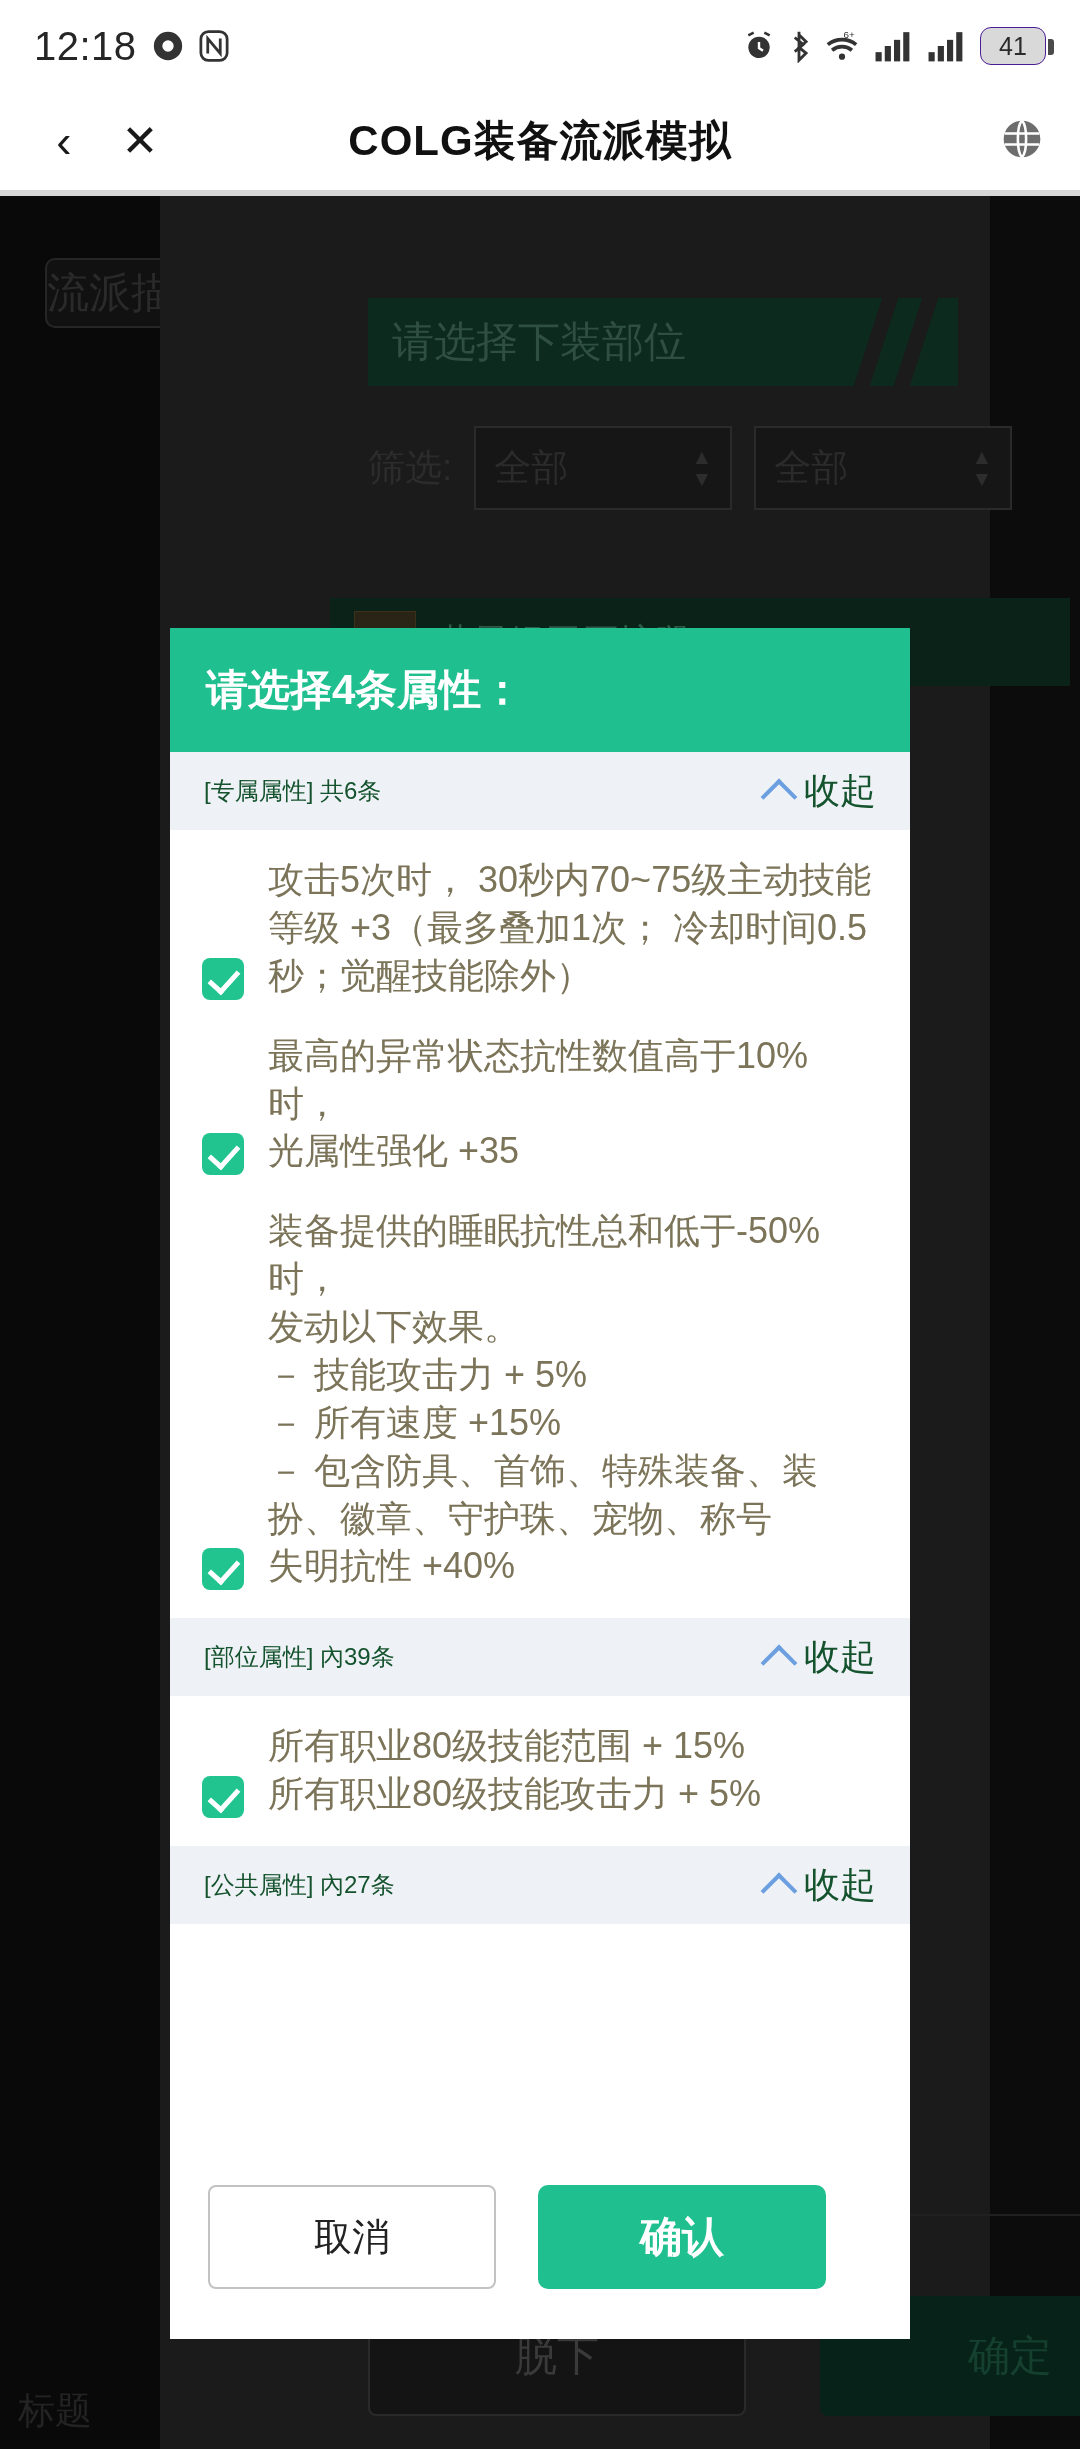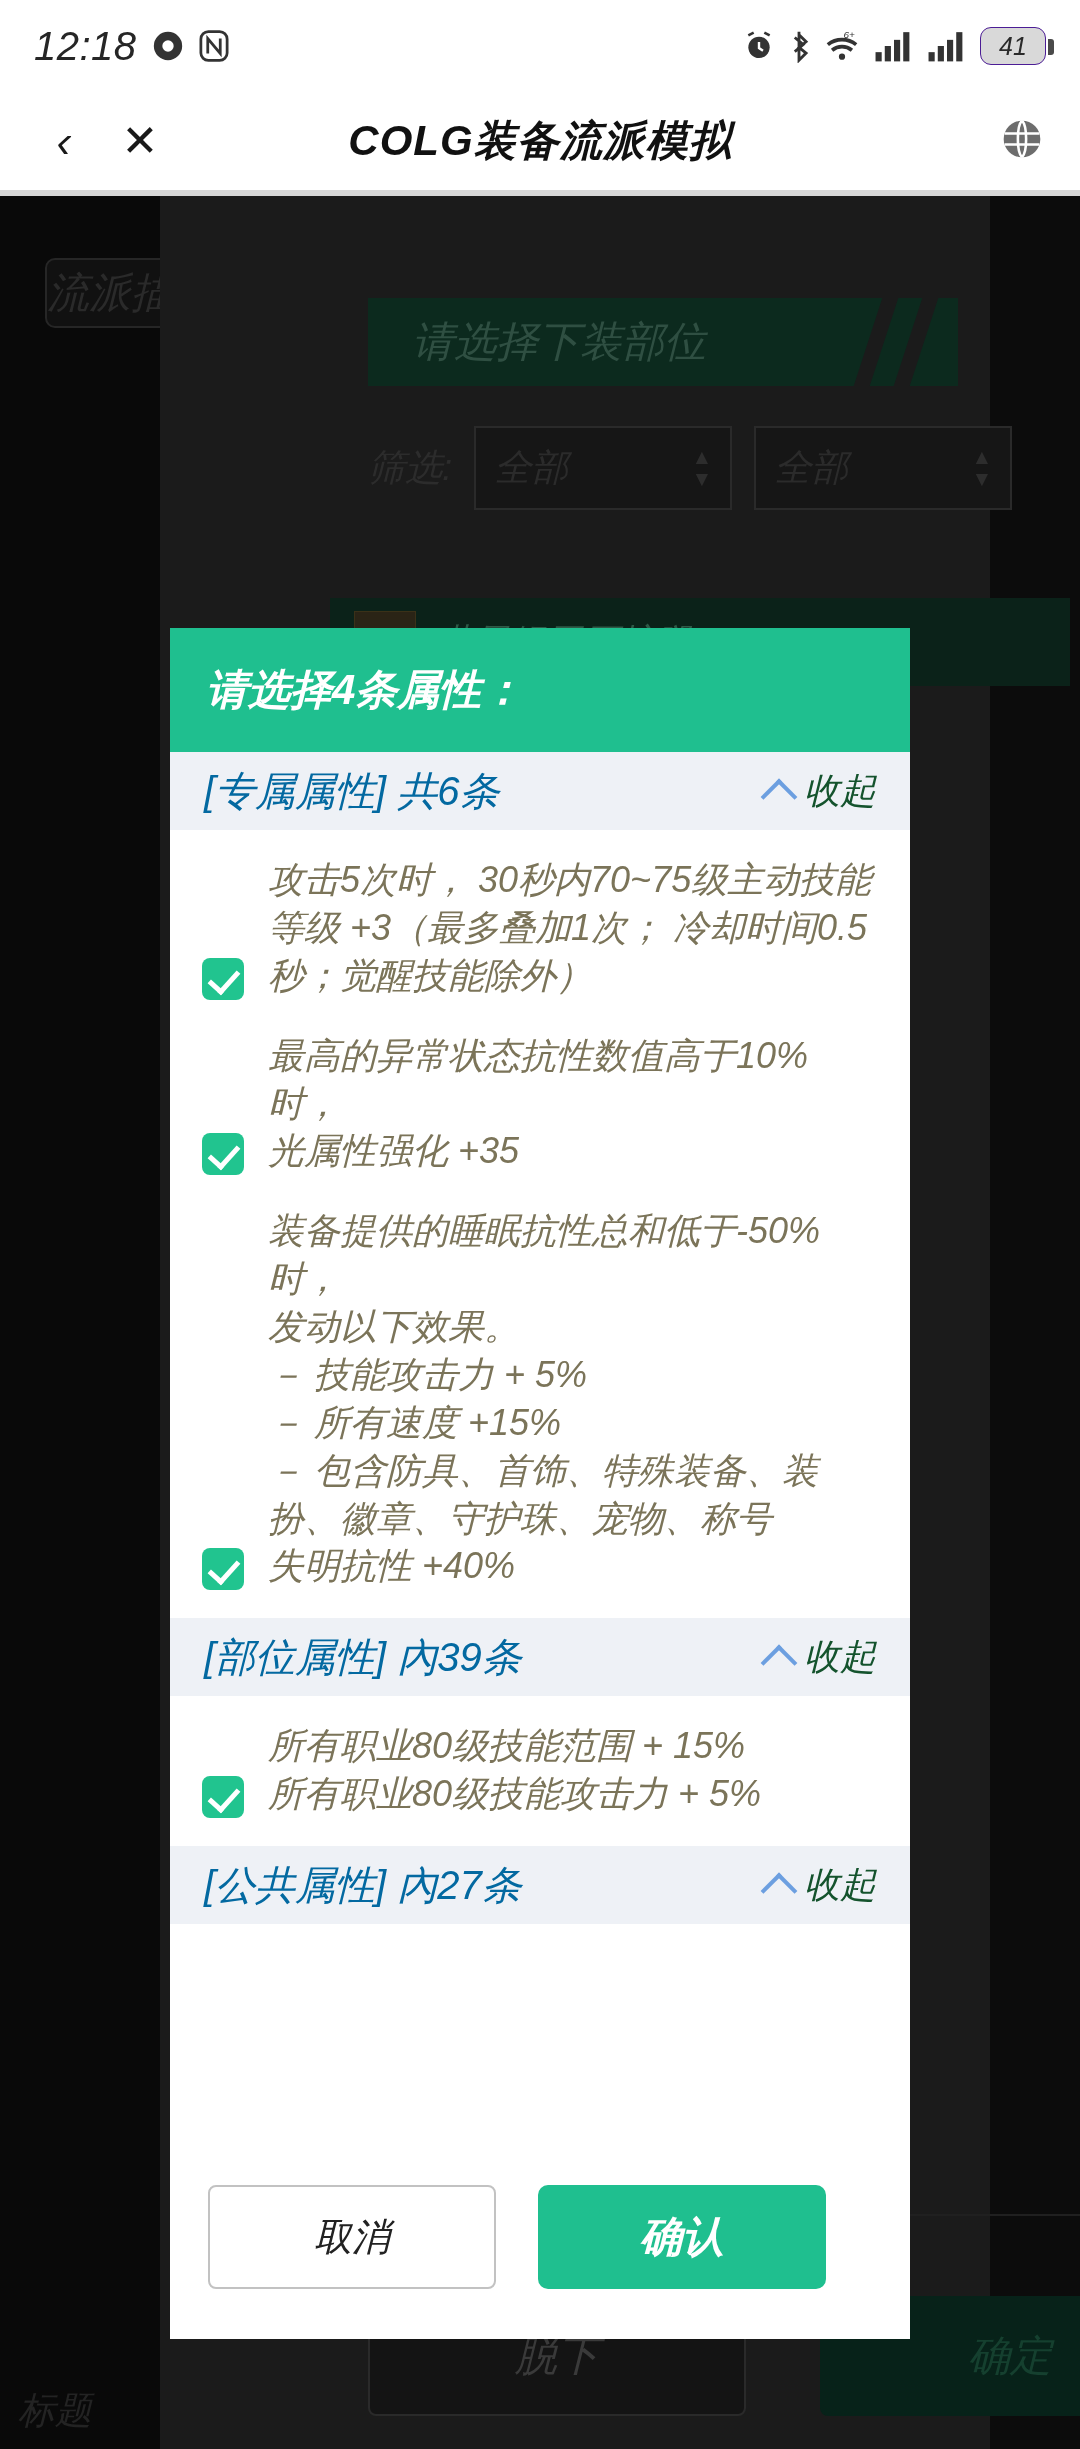--- a/index.html
+++ b/index.html
@@ -2,21 +2,21 @@
 <html><head>
 <meta charset="utf-8">
 <style>
   * { box-sizing: border-box; margin: 0; padding: 0; }
   html, body {
     width: 1080px; height: 2449px;
     background: #0b0b0b;
     font-family: "Liberation Sans", "DejaVu Sans", sans-serif;
     overflow: hidden;
   }
-  #screen { position: relative; width: 1080px; height: 2449px; background: #0b0b0b; font-style: italic; }
+  #screen { position: relative; width: 1080px; height: 2449px; background: #0b0b0b; }
 
   
   .statusbar {
     position: absolute; left: 0; top: 0; width: 1080px; height: 92px;
     background: #ffffff; display: flex; align-items: center;
     padding: 0 34px; color: #2b2b2b;
   }
   .sb-left { display: flex; align-items: center; gap: 14px; }
   .sb-time { font-size: 40px; letter-spacing: 0.5px; font-weight: 400; color: #262626; }
   .sb-right { margin-left: auto; display: flex; align-items: center; gap: 13px; }
@@ -67,21 +67,21 @@
     position: absolute; left: 45px; top: 62px; width: 175px; height: 70px;
     border: 2px solid #262626; border-radius: 10px; background: #111;
     color: #2a2a2a; font-size: 42px; display: flex; align-items: center; 
     overflow: hidden; white-space: nowrap;
   }
 
   
   .bg-banner {
     position: absolute; left: 208px; top: 102px; width: 590px; height: 88px;
     background: #0c2a1e; color: #2f4f42; font-size: 42px;
-    display: flex; align-items: center; padding-left: 44px; overflow: hidden;
+    display: flex; align-items: center; padding-left: 24px; overflow: hidden;
   }
   .bg-banner .slash {
     position: absolute; top: 0; height: 88px; width: 16px; background: #1b1b1b;
     transform: skewX(-18deg);
   }
   .bg-filter {
     position: absolute; left: 208px; top: 230px; width: 760px; height: 84px;
     display: flex; align-items: center; gap: 22px;
     color: #2c2c2c; font-size: 37px;
   }
@@ -134,21 +134,21 @@
     display: flex; flex-direction: column; overflow: hidden;
   }
   .dlg-head {
     background: #1fbf8f; color: #ffffff; font-size: 42px; font-weight: 700;
     height: 124px; display: flex; align-items: center; padding: 0 36px; flex: 0 0 auto;
   }
   .sect-head {
     background: #eef1f6; height: 78px; display: flex; align-items: center;
     padding: 0 34px; flex: 0 0 auto;
   }
-  .sect-title { color: #0369a1; font-size: 40px; }
+  .sect-title { color: #14532d; font-size: 24px; }
   .sect-toggle {
     margin-left: auto; color: #14532d; font-size: 36px; display: flex; align-items: center; gap: 12px;
   }
   .chev-up {
     width: 26px; height: 26px; border-left: 4px solid #6c9fe0; border-top: 4px solid #6c9fe0;
     transform: rotate(45deg); display: inline-block; position: relative; top: 6px;
   }
   .opt-list { background: #ffffff; padding: 8px 0 14px 0; }
   .opt {
     display: flex; align-items: flex-end; padding: 16px 34px 14px 32px; gap: 24px;

